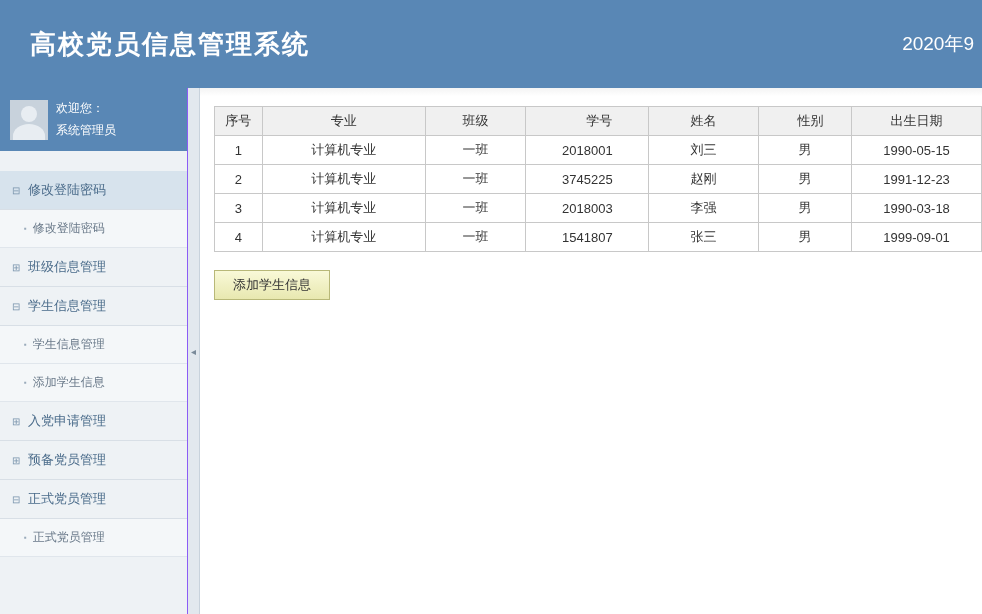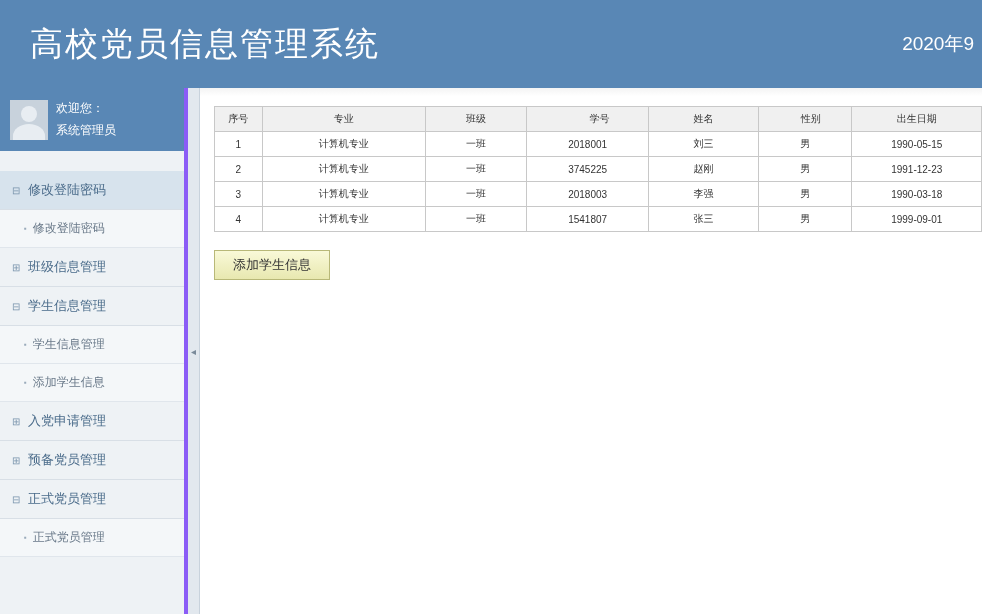--- a/index.html
+++ b/index.html
@@ -8,41 +8,41 @@
     .header {
       background: #5987b5;
       height: 88px;
       display: flex;
       align-items: center;
       padding: 0 30px;
       color: white;
       position: relative;
     }
     .header-title {
-      font-size: 33px;
-      font-weight: normal;
+      font-size: 26px;
+      font-weight: bold;
       letter-spacing: 2px;
     }
     .header-date {
       position: absolute;
       right: 8px;
       top: 50%;
       transform: translateY(-50%);
       font-size: 19px;
     }
     
     .body-container {
       display: flex;
       height: calc(100% - 88px);
     }
     
     .sidebar {
       width: 188px;
       background: #eef2f5;
-      border-right: 4px solid #8b5cf6;
+      border-right: 1px solid #8b5cf6;
       display: flex;
       flex-direction: column;
     }
     .avatar {
       width: 38px;
       height: 40px;
       background: #c8d2dc;
       margin-right: 8px;
       position: relative;
       overflow: hidden;
@@ -137,21 +137,21 @@
       position: absolute;
       left: 0; top: 0; right: 0;
       height: 8px;
       background: linear-gradient(#d8d8d8, transparent);
       opacity: 0.3;
     }
     
     table {
       width: 100%;
       border-collapse: collapse;
-      font-size: 10px;
+      font-size: 13px;
     }
     th, td {
       border: 1px solid #c8c8c8;
       padding: 5px 8px;
       text-align: center;
       color: #333;
     }
     th {
       background: #f0f0f0;
       font-weight: normal;

